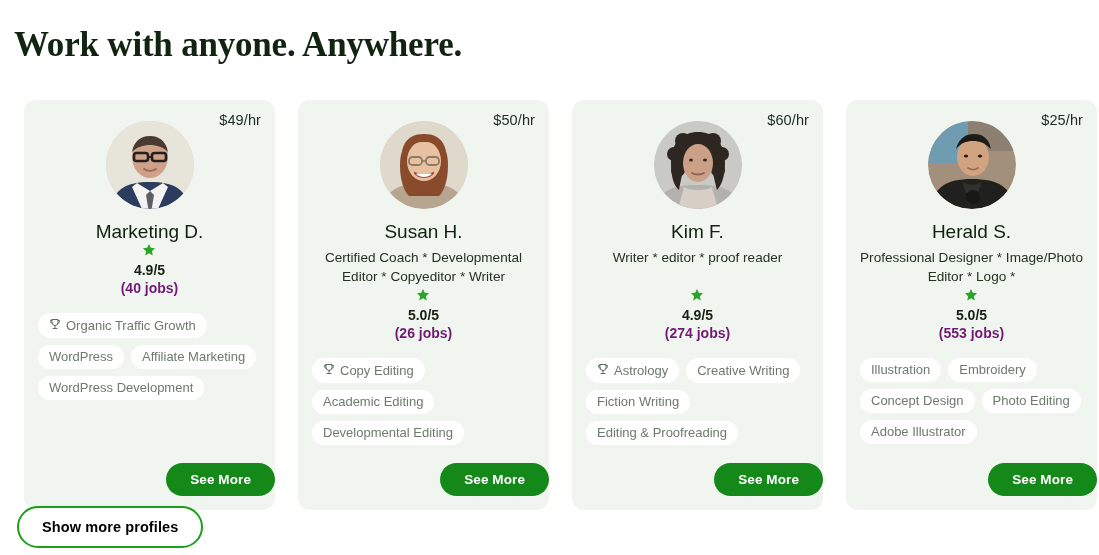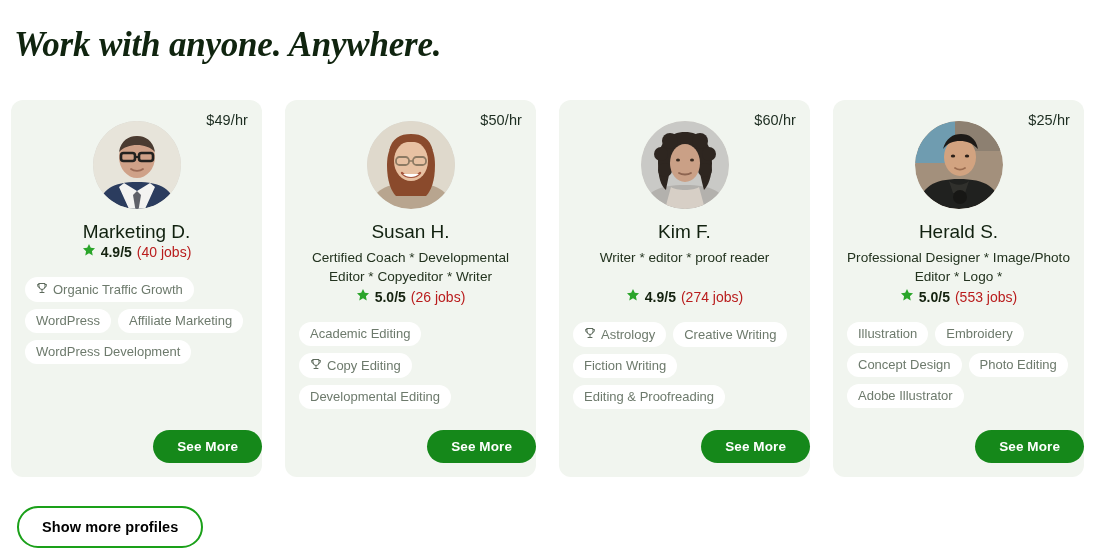--- a/index.html
+++ b/index.html
@@ -25,27 +25,26 @@
   .headline {
     position: absolute;
     left: 14px;
     top: 2px;
     font-family: "Liberation Serif", "DejaVu Serif", serif;
     font-size: 35px;
     font-weight: 700;
     letter-spacing: -0.2px;
     color: #10240f;
     white-space: nowrap;
-    font-style: italic;
   }
 
   
   .cards {
     position: absolute;
-    left: 11px;
+    left: 24px;
     top: 100px;
     display: flex;
     gap: 23px;
   }
 
   .card {
     width: 251px;
     min-height: 377px;
     background: #f1f5ef;
     border-radius: 12px;
@@ -97,27 +96,27 @@
     color: #23331f;
     text-align: center;
     overflow: hidden;
   }
 
   .rating {
     margin-top: 2px;
     display: flex;
     align-items: center;
     justify-content: center;
-    gap: 5px;
     font-size: 14px;
     line-height: 18px;
+    flex-direction: column;
   }
   .star { display: inline-block; width: 14px; height: 14px; flex: none; }
   .rating-value { font-weight: 700; color: #14220f; }
-  .rating-jobs { color: #b91c1c; font-weight: 400; }
+  .rating-jobs { color: #701a75; font-weight: 700; }
 
   .tags {
     margin-top: 16px;
     width: 223px;
     display: flex;
     flex-wrap: wrap;
     gap: 7px 7px;
     justify-content: flex-start;
     align-content: flex-start;
   }
@@ -266,33 +265,33 @@
         <div class="desc">Certified Coach * Developmental Editor * Copyeditor * Writer</div>
         <div class="rating">
           <span><svg class="star" viewBox="0 0 24 24" aria-hidden="true">
               <path fill="#2aa52a" d="M12 1.6l3.1 6.6 7.2.9-5.3 5 1.4 7.2-6.4-3.6-6.4 3.6 1.4-7.2-5.3-5 7.2-.9z"></path>
             </svg></span>
           <span class="rating-value">5.0/5</span>
           <span class="rating-jobs">(26 jobs)</span>
         </div>
         <div class="tags">
           <span class="tag">
-            <span>Academic Editing</span>
-          </span>
-          <span class="tag">
             <span><svg class="trophy" viewBox="0 0 24 24" aria-hidden="true">
                 <g fill="none" stroke="#5d6a5c" stroke-width="2" stroke-linecap="round" stroke-linejoin="round">
                   <path d="M6 3h12v6a6 6 0 0 1-12 0z"></path>
                   <path d="M6 5H3v2a4 4 0 0 0 3 3.8"></path>
                   <path d="M18 5h3v2a4 4 0 0 1-3 3.8"></path>
                   <path d="M12 15v4"></path>
                   <path d="M8 21h8"></path>
                 </g>
               </svg></span>
             <span>Copy Editing</span>
+          </span>
+          <span class="tag">
+            <span>Academic Editing</span>
           </span>
           <span class="tag">
             <span>Developmental Editing</span>
           </span>
         </div>
         <div class="see-more-wrap">
           <button class="see-more">See More</button>
         </div>
       </div>
       <div class="card">

